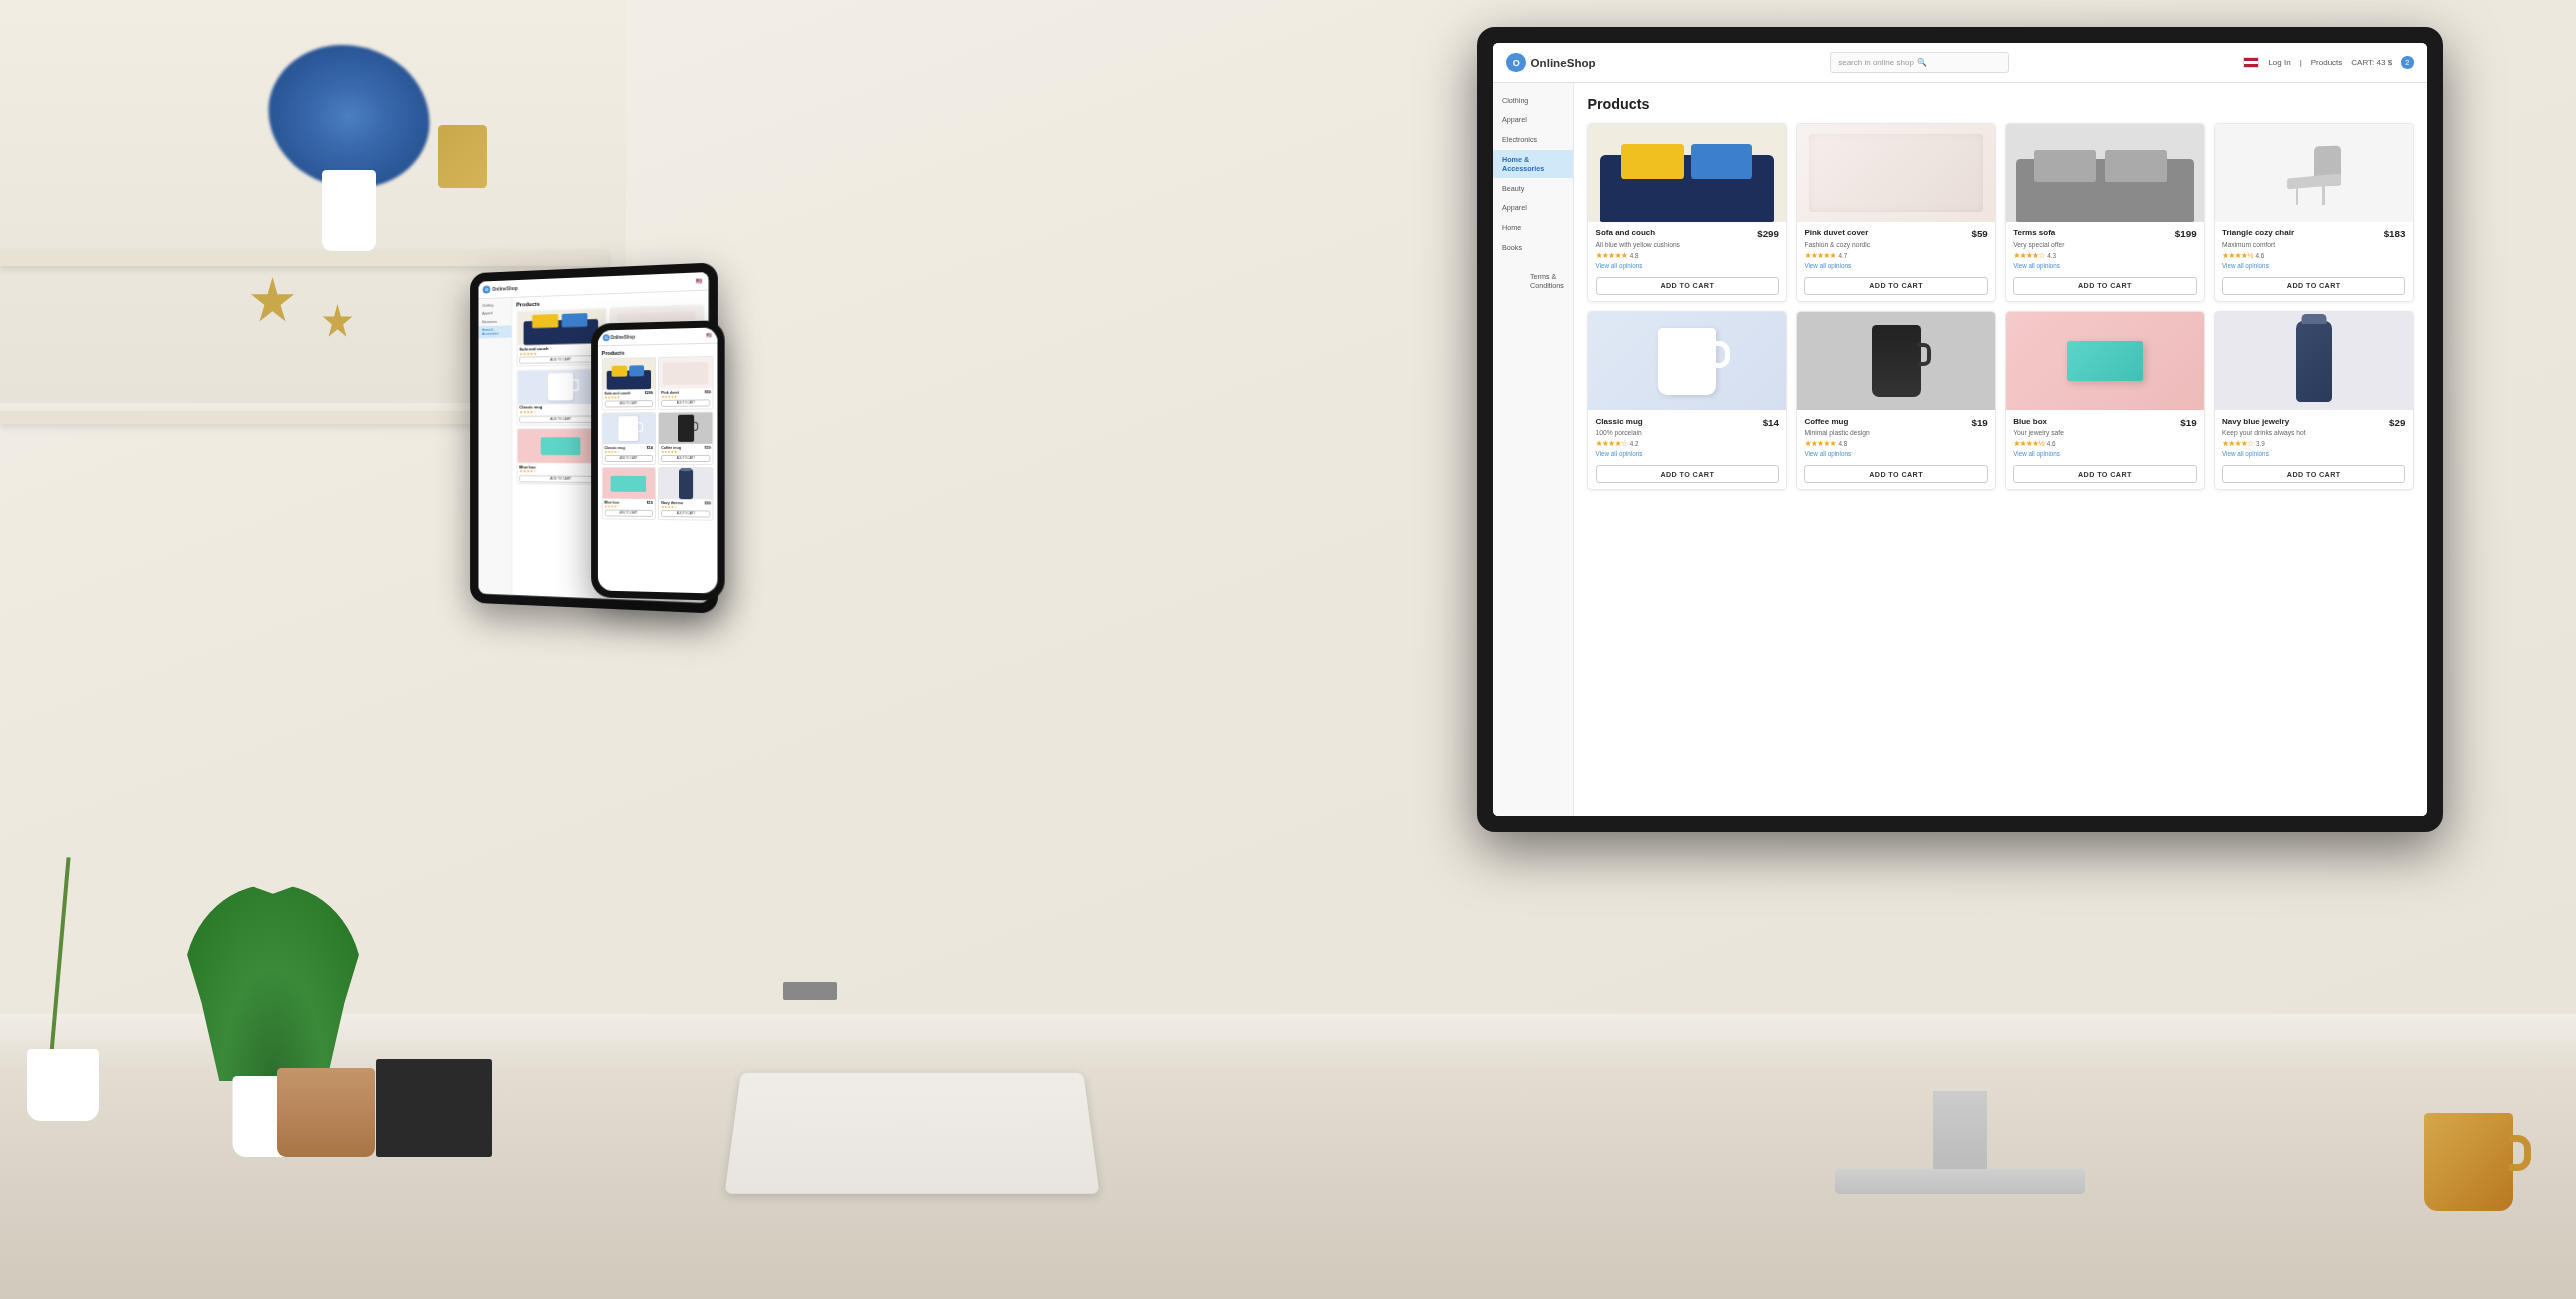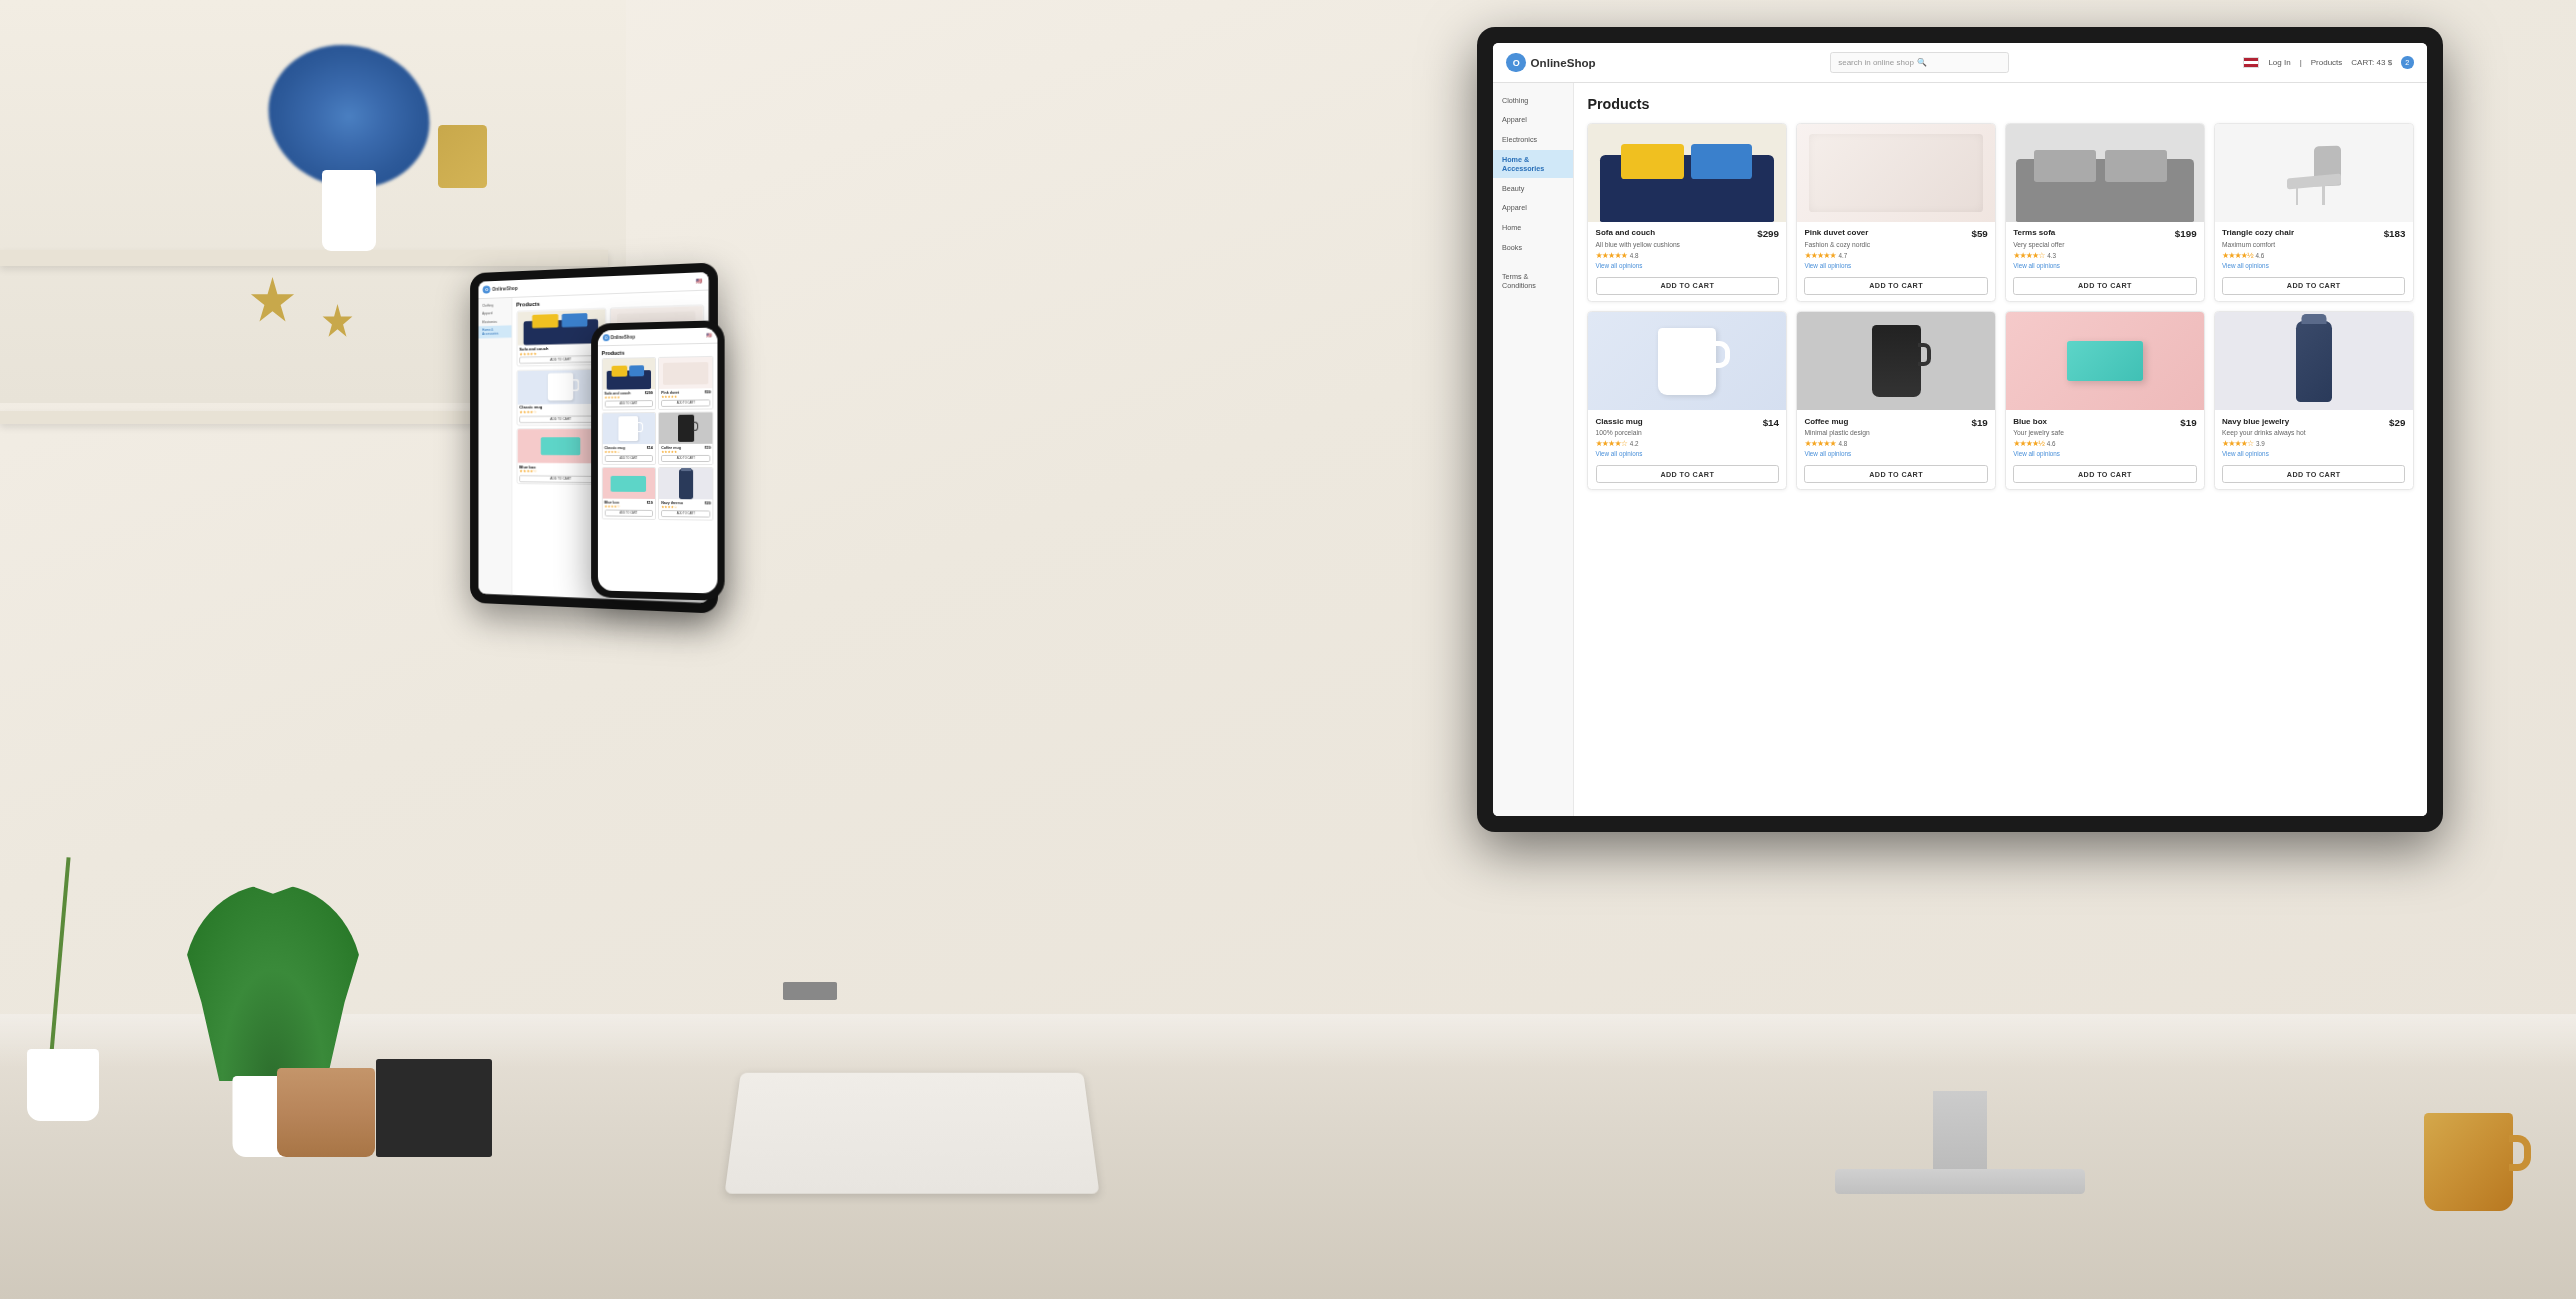--- a/index.html
+++ b/index.html
@@ -989,21 +989,21 @@
 
         <div class="screen-sidebar">
           <div class="sidebar-item">Clothing</div>
           <div class="sidebar-item">Apparel</div>
           <div class="sidebar-item">Electronics</div>
           <div class="sidebar-item active">Home &amp; Accessories</div>
           <div class="sidebar-item">Beauty</div>
           <div class="sidebar-item">Apparel</div>
           <div class="sidebar-item">Home</div>
           <div class="sidebar-item">Books</div>
-          <div class="sidebar-item" style="margin-top:9px;">Terms &amp; Conditions</div>
+          <div class="sidebar-item" style="margin-top:9px;margin-left:28px;">Terms &amp; Conditions</div>
         </div>
 
         <div class="screen-main">
           <div class="products-title">Products</div>
           <div class="products-grid">
 
             <div class="product-card">
               <div class="product-image sofa-img">
                 <div class="sofa-3d"></div>
               </div>

